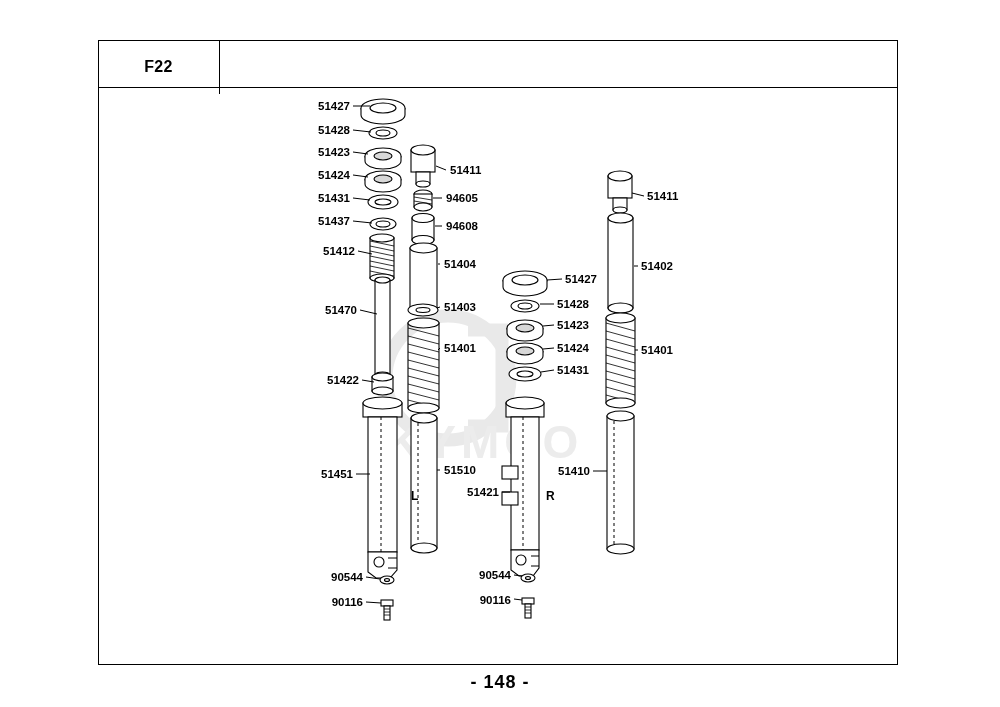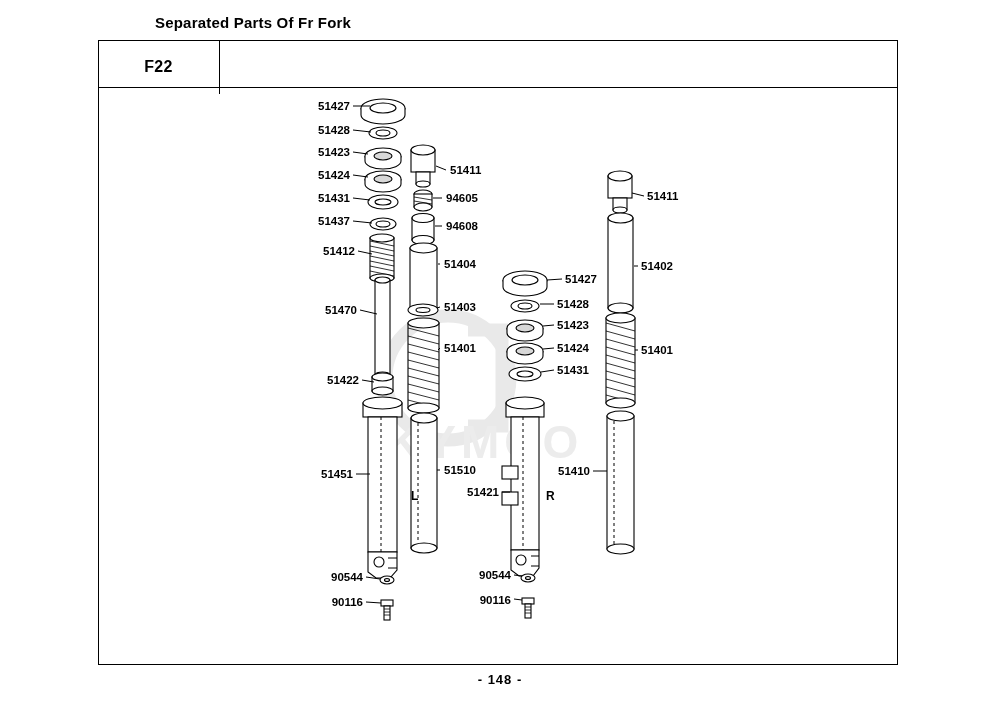--- a/index.html
+++ b/index.html
@@ -65,21 +65,21 @@
     font-size: 15px;
     font-weight: bold;
     letter-spacing: 0.2px;
   }
   .pagenum {
     position: absolute;
     left: 0;
     top: 672px;
     width: 1000px;
     text-align: center;
-    font-size: 13px;
+    font-size: 18px;
     font-weight: bold;
     letter-spacing: 1px;
   }
   
   #diagram {
     position: absolute;
     left: 98px;
     top: 88px;
     width: 800px;
     height: 577px;
@@ -138,21 +138,20 @@
 
 <div id="page">
 
   <div class="frame"></div>
 
   <div class="titlebar">
     <div class="code-cell">
       <span class="code-text">F22</span>
     </div>
   </div>
-  <div class="title-text">Separated Parts Of Fr Fork</div>
 
   <svg id="diagram" viewBox="0 0 800 577">
 
     <g>
       <circle cx="350" cy="290" r="62" class="wm"></circle>
       <path d="M 370 242 L 404 242 L 404 338 L 370 338" class="wm" stroke-width="15" fill="none"></path>
       <text class="wm-text" x="289" y="370">KYMCO</text>
     </g>
 
     <g>

